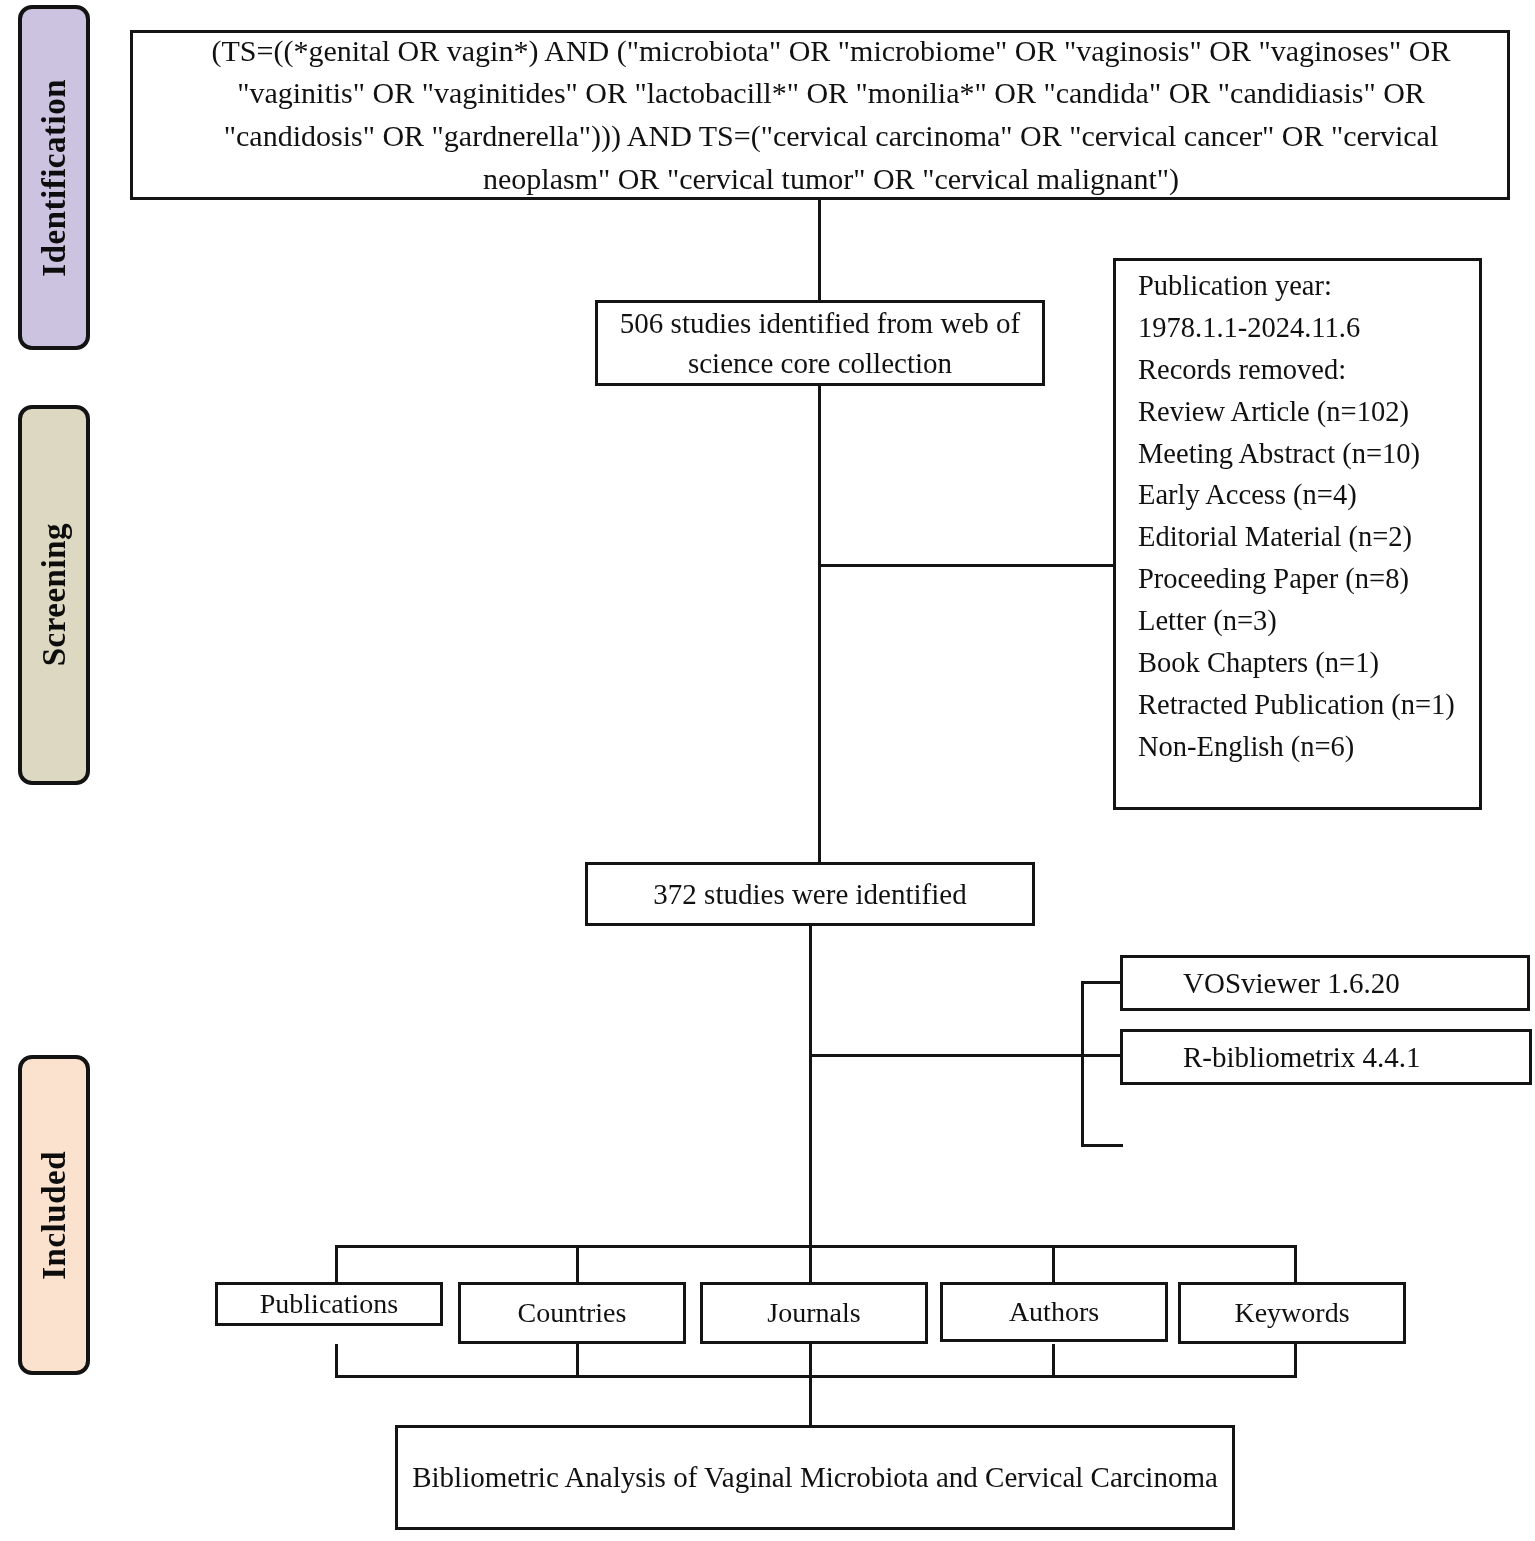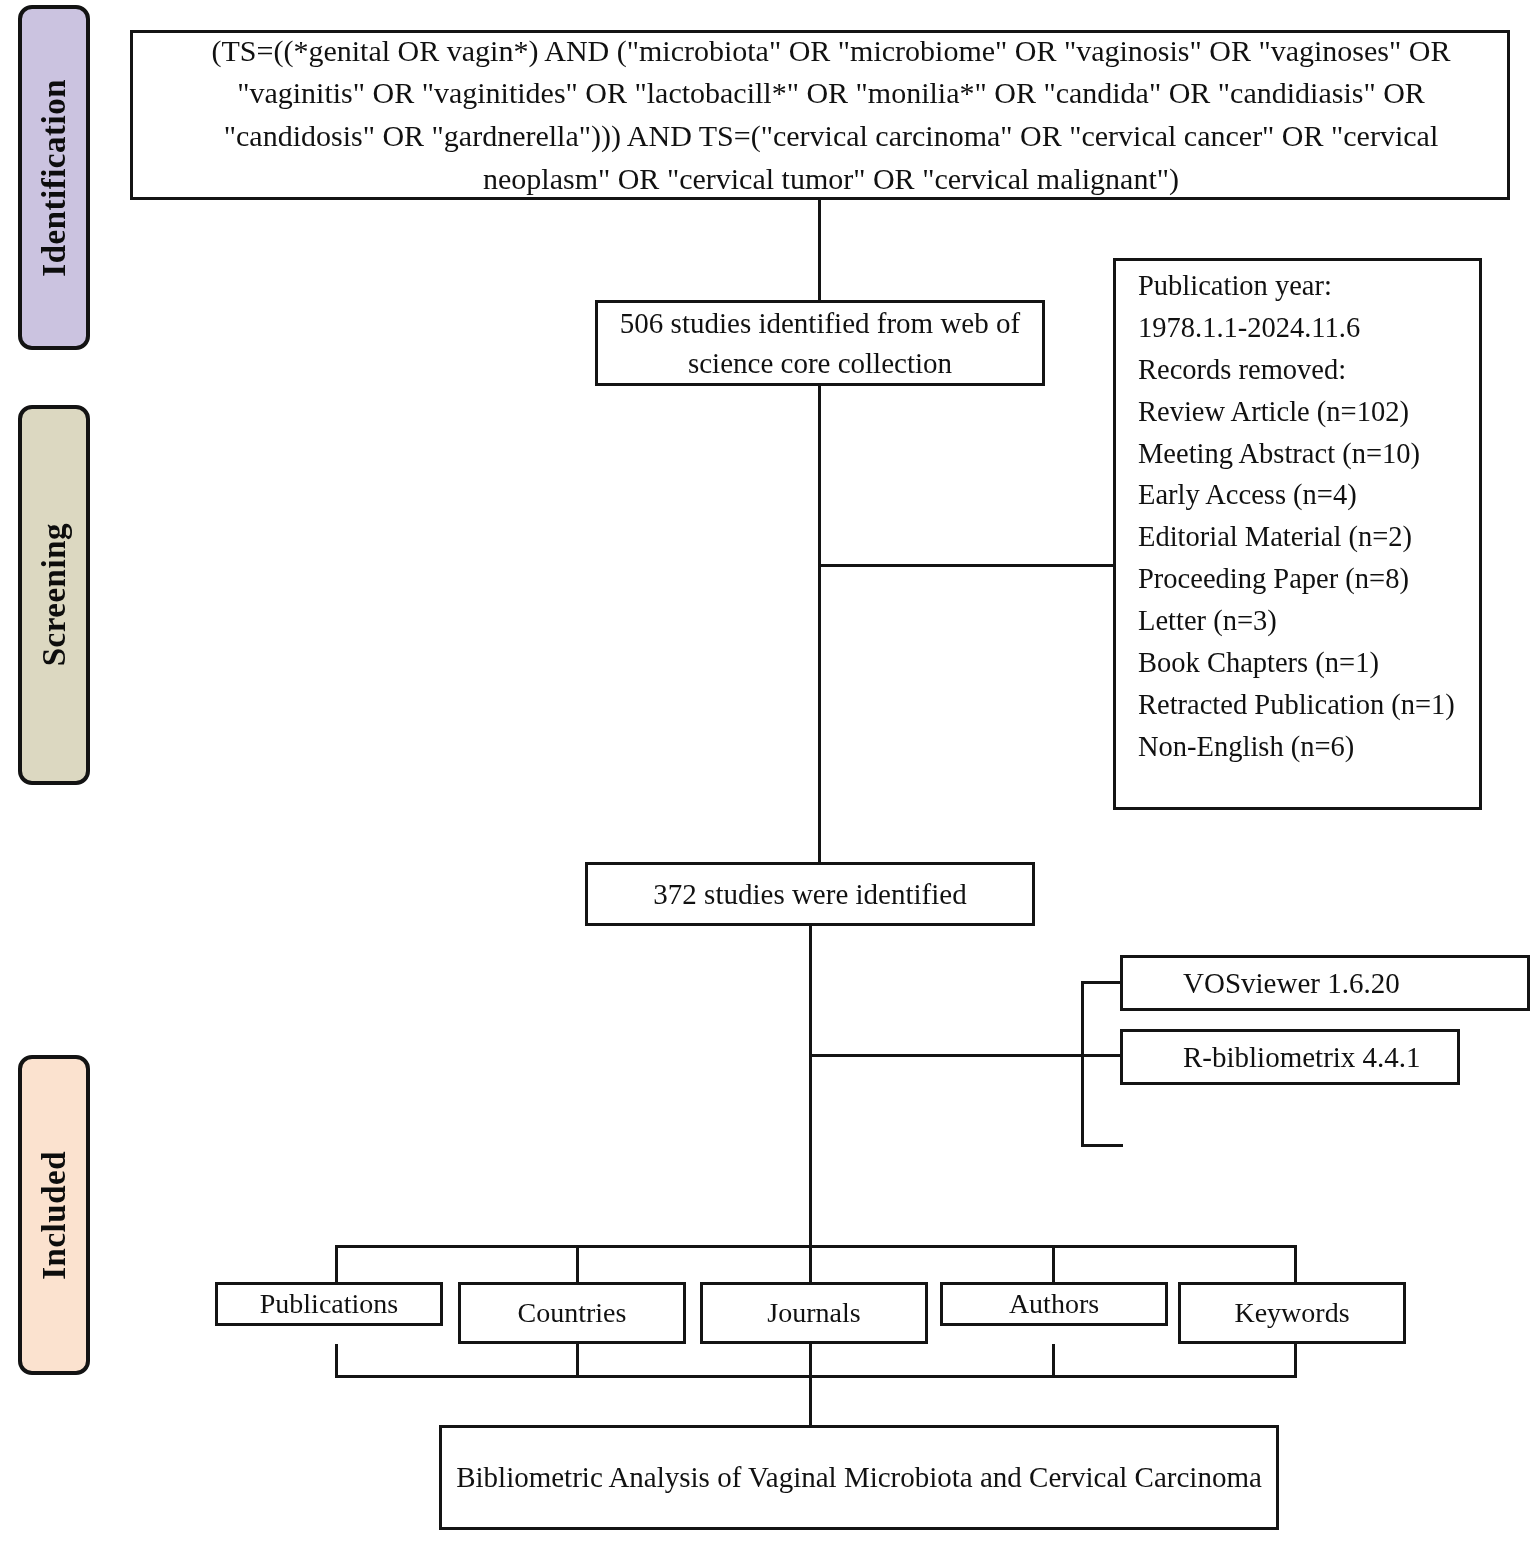--- a/index.html
+++ b/index.html
@@ -142,52 +142,52 @@
 
   <div class="ln h" style="left:809px; top:1054px; width:275px;"></div>
   <div class="ln v" style="left:1081px; top:981px; height:165px;"></div>
   <div class="ln h" style="left:1081px; top:981px; width:42px;"></div>
   <div class="ln h" style="left:1081px; top:1054px; width:42px;"></div>
   <div class="ln h" style="left:1081px; top:1144px; width:42px;"></div>
 
   <div class="box tool-box" style="left:1120px; top:955px; width:410px; height:56px;">
     <span class="txt tool-text">VOSviewer  1.6.20</span>
   </div>
-  <div class="box tool-box" style="left:1120px; top:1029px; width:340px; height:56px;">
+  <div class="box tool-box" style="left:1120px; top:1029px; width:412px; height:56px;">
     <span class="txt tool-text">R-bibliometrix 4.4.1</span>
   </div>
 
   <div class="ln h" style="left:335px; top:1245px; width:962px;"></div>
   <div class="ln v" style="left:335px; top:1245px; height:40px;"></div>
   <div class="ln v" style="left:576px; top:1245px; height:40px;"></div>
   <div class="ln v" style="left:809px; top:1245px; height:40px;"></div>
   <div class="ln v" style="left:1052px; top:1245px; height:40px;"></div>
   <div class="ln v" style="left:1294px; top:1245px; height:40px;"></div>
 
   <div class="box" style="left:215px; top:1282px; width:228px; height:44px;">
     <span class="txt cat-text">Publications</span>
   </div>
   <div class="box" style="left:458px; top:1282px; width:228px; height:62px;">
     <span class="txt cat-text">Countries</span>
   </div>
   <div class="box" style="left:700px; top:1282px; width:228px; height:62px;">
     <span class="txt cat-text">Journals</span>
   </div>
-  <div class="box" style="left:940px; top:1282px; width:228px; height:44px;">
+  <div class="box" style="left:940px; top:1282px; width:228px; height:60px;">
     <span class="txt cat-text">Authors</span>
   </div>
   <div class="box" style="left:1178px; top:1282px; width:228px; height:62px;">
     <span class="txt cat-text">Keywords</span>
   </div>
 
   <div class="ln v" style="left:335px; top:1344px; height:34px;"></div>
   <div class="ln v" style="left:576px; top:1344px; height:34px;"></div>
   <div class="ln v" style="left:809px; top:1344px; height:34px;"></div>
   <div class="ln v" style="left:1052px; top:1344px; height:34px;"></div>
   <div class="ln v" style="left:1294px; top:1344px; height:34px;"></div>
   <div class="ln h" style="left:335px; top:1375px; width:962px;"></div>
   <div class="ln v" style="left:809px; top:1375px; height:52px;"></div>
 
-  <div class="box" style="left:395px; top:1425px; width:840px; height:105px;margin-left:44px;">
+  <div class="box" style="left:395px; top:1425px; width:840px; height:105px;">
     <span class="txt final-text">Bibliometric Analysis of Vaginal Microbiota and Cervical Carcinoma</span>
   </div>
 
 </div>
 
 </body></html>

